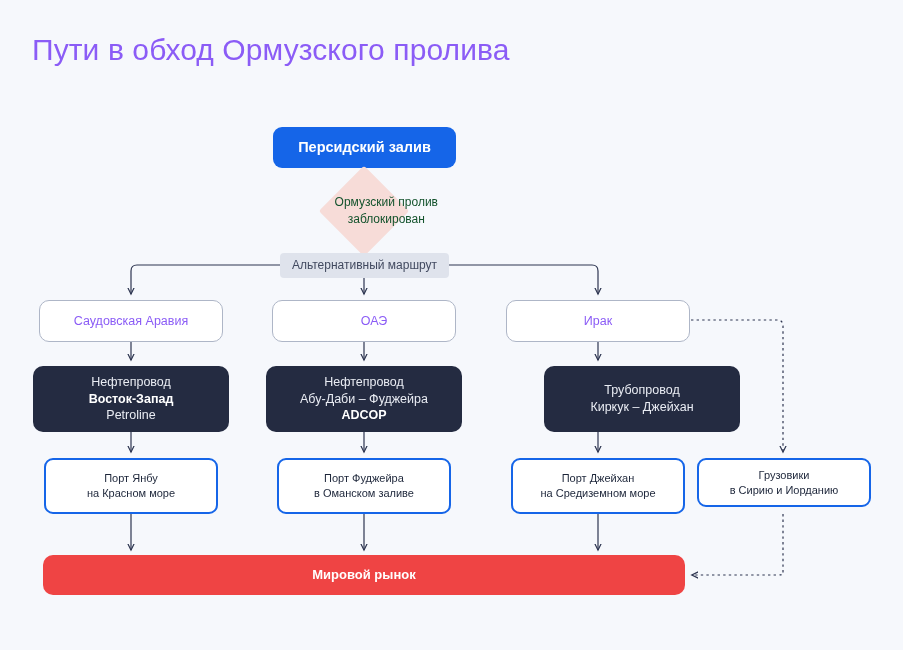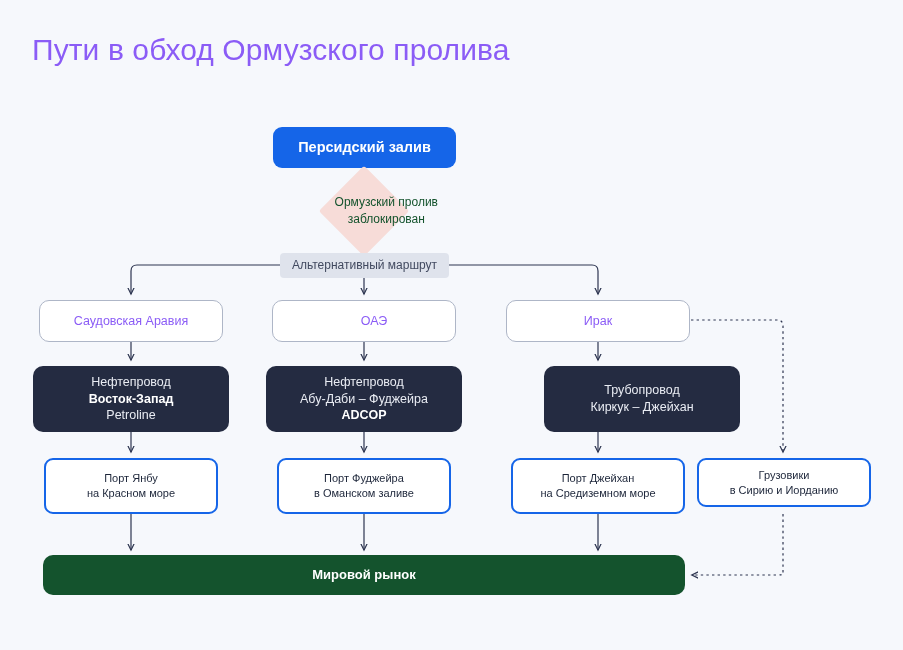--- a/index.html
+++ b/index.html
@@ -108,21 +108,21 @@
 
   .node-port {
     background: #ffffff;
     border: 2px solid #1565e8;
     border-radius: 9px;
     font-size: 11px;
     color: #1c2539;
   }
 
   .node-market {
-    background: #14532d;
+    background: #ef4444;
     border-radius: 10px;
     color: #ffffff;
     font-size: 13px;
     font-weight: bold;
   }
 
   .node-inner { white-space: pre-line; }
 </style>
 </head>
 <body style="background: rgb(246, 248, 252);">

